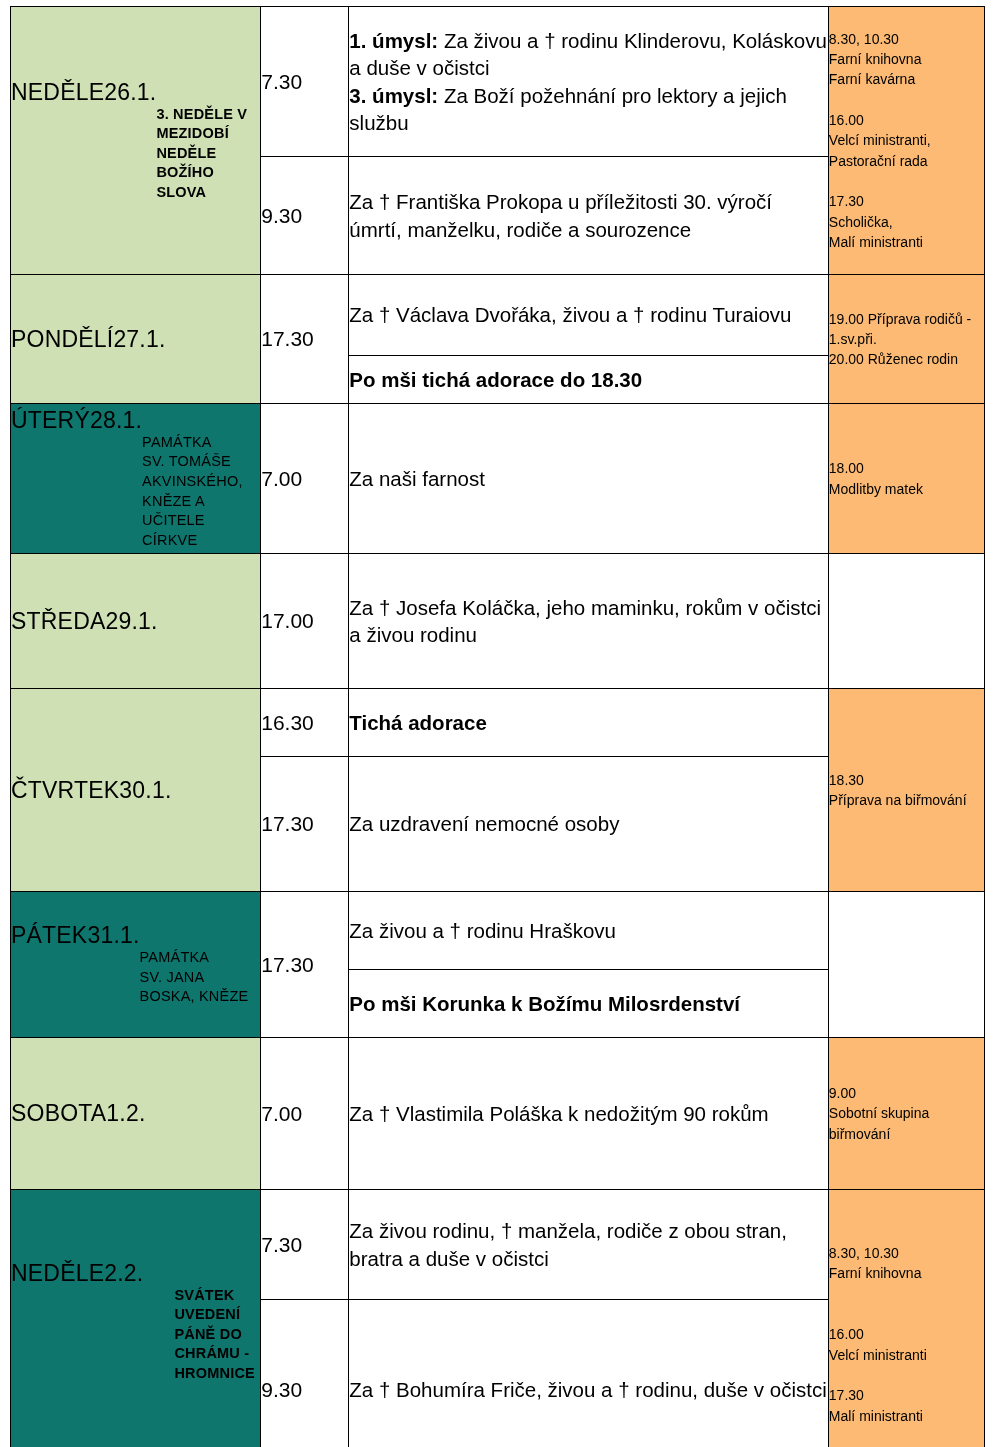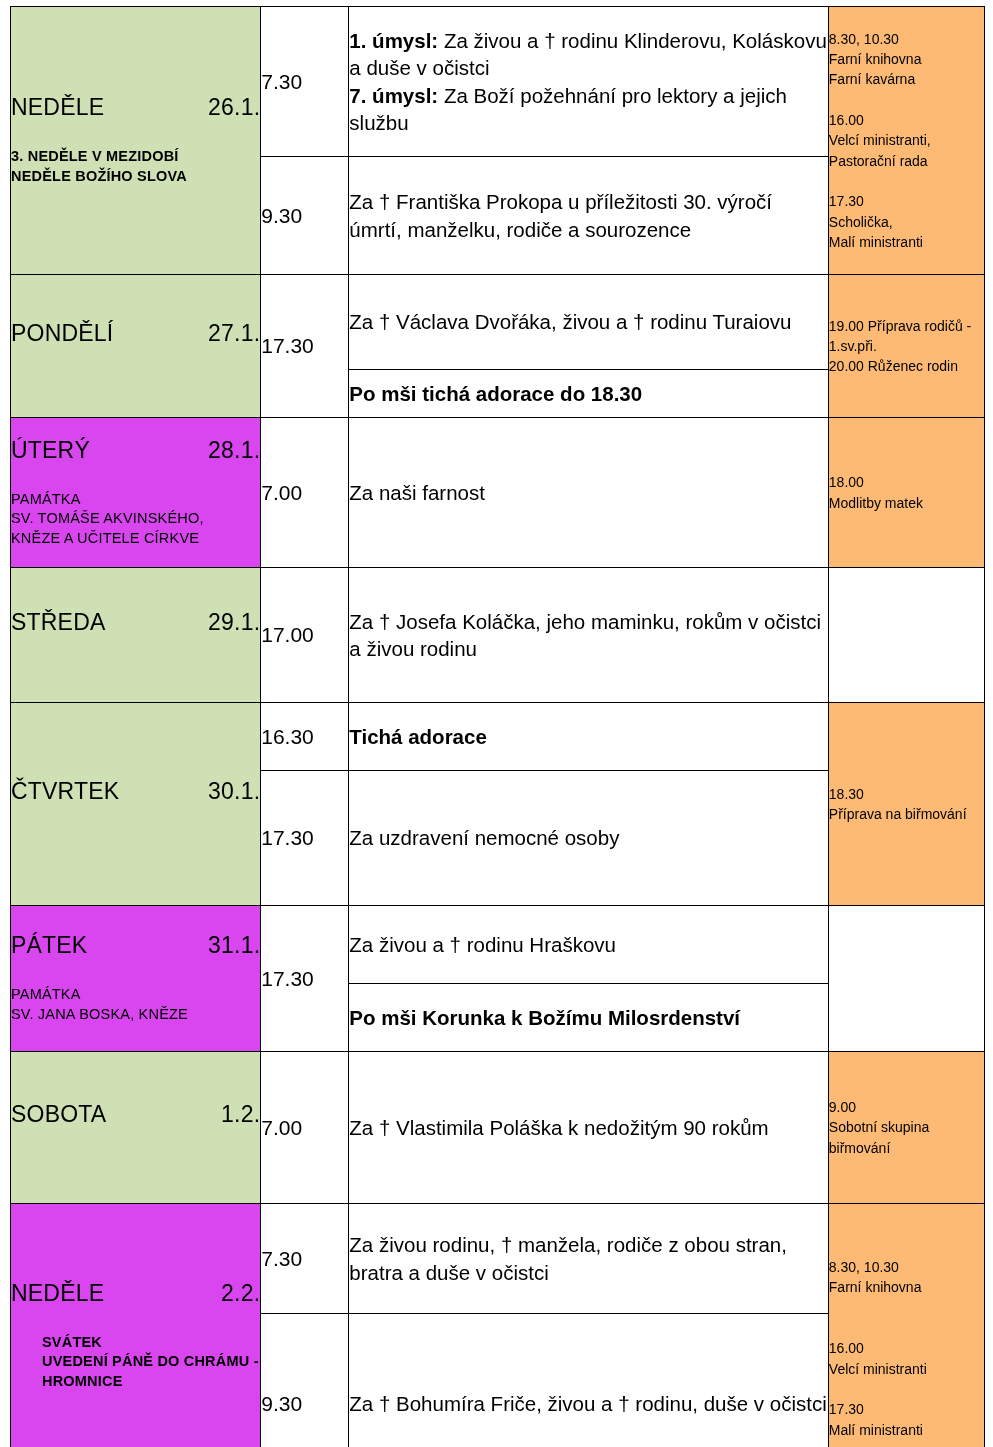--- a/index.html
+++ b/index.html
@@ -31,21 +31,21 @@
   col.c-day   { width: 250px; }
   col.c-time  { width: 88px; }
   col.c-int   { width: 479px; }
   col.c-notes { width: 156px; }
 
   .day-cell {
     padding: 8px 10px 8px 12px;
     vertical-align: top;
   }
   .day-cell.green { background: #cfe0b4; }
-  .day-cell.white { background: #d946ef; }
+  .day-cell.white { background: #0f766e; }
 
   .day-head {
     display: flex;
     justify-content: space-between;
     align-items: baseline;
     font-size: 23px;
     letter-spacing: .2px;
     white-space: nowrap;
   }
   .day-name { }
@@ -54,21 +54,20 @@
   .day-sub {
     margin-top: 26px;
     font-size: 14.5px;
     line-height: 1.35;
     font-weight: bold;
     letter-spacing: .2px;
   }
   .day-sub.light { font-weight: normal; }
   .daycell-inner {
     display: flex;
-    flex-direction: column;
     justify-content: space-between;
     height: 100%;
     min-height: 100%;
   }
 
   .time-cell {
     text-align: left;
     font-size: 21px;
     padding: 6px 4px;
   }
@@ -108,21 +107,21 @@
             <div class="daycell-inner">
               <div class="day-head">
                 <span class="day-name">NEDĚLE</span>
                 <span class="day-date">26.1.</span>
               </div>
               <div class="day-sub" style="white-space: pre-line;">3. NEDĚLE V MEZIDOBÍ
 NEDĚLE BOŽÍHO SLOVA</div>
             </div>
           </td>
           <td class="time-cell">7.30</td>
-          <td class="int-cell" style="height: 150px;"><b>1. úmysl:</b> Za živou a  †  rodinu Klinderovu, Koláskovu a duše v očistci<br><b>7. úmysl:</b> Za Boží požehnání pro lektory a jejich službu</td>
+          <td class="int-cell" style="height: 150px;"><b>1. úmysl:</b> Za živou a  †  rodinu Klinderovu, Koláskovu a duše v očistci<br><b>3. úmysl:</b> Za Boží požehnání pro lektory a jejich službu</td>
           <td class="notes-cell" rowspan="2">8.30, 10.30
 Farní knihovna
 Farní kavárna
 
 16.00
 Velcí ministranti,
 Pastorační rada
 
 17.30
 Scholička,
@@ -136,21 +135,21 @@
           <td class="day-cell green" rowspan="2">
             <div class="daycell-inner">
               <div class="day-head">
                 <span class="day-name">PONDĚLÍ</span>
                 <span class="day-date">27.1.</span>
               </div>
               <div class="day-sub light" style="white-space: pre-line;"></div>
             </div>
           </td>
           <td class="time-cell" rowspan="2">17.30</td>
-          <td class="int-cell" style="height: 95px;">Za †  Václava Dvořáka, živou a † rodinu Turaiovu</td>
+          <td class="int-cell" style="height: 81px;">Za †  Václava Dvořáka, živou a † rodinu Turaiovu</td>
           <td class="notes-cell mid" rowspan="2">19.00 Příprava rodičů - 1.sv.při.
 20.00 Růženec rodin</td>
         </tr>
         <tr>
           <td class="int-cell bold" style="height: 48px;">Po mši tichá adorace do 18.30</td>
         </tr>
         <tr>
           <td class="day-cell white" rowspan="1">
             <div class="daycell-inner">
               <div class="day-head">

